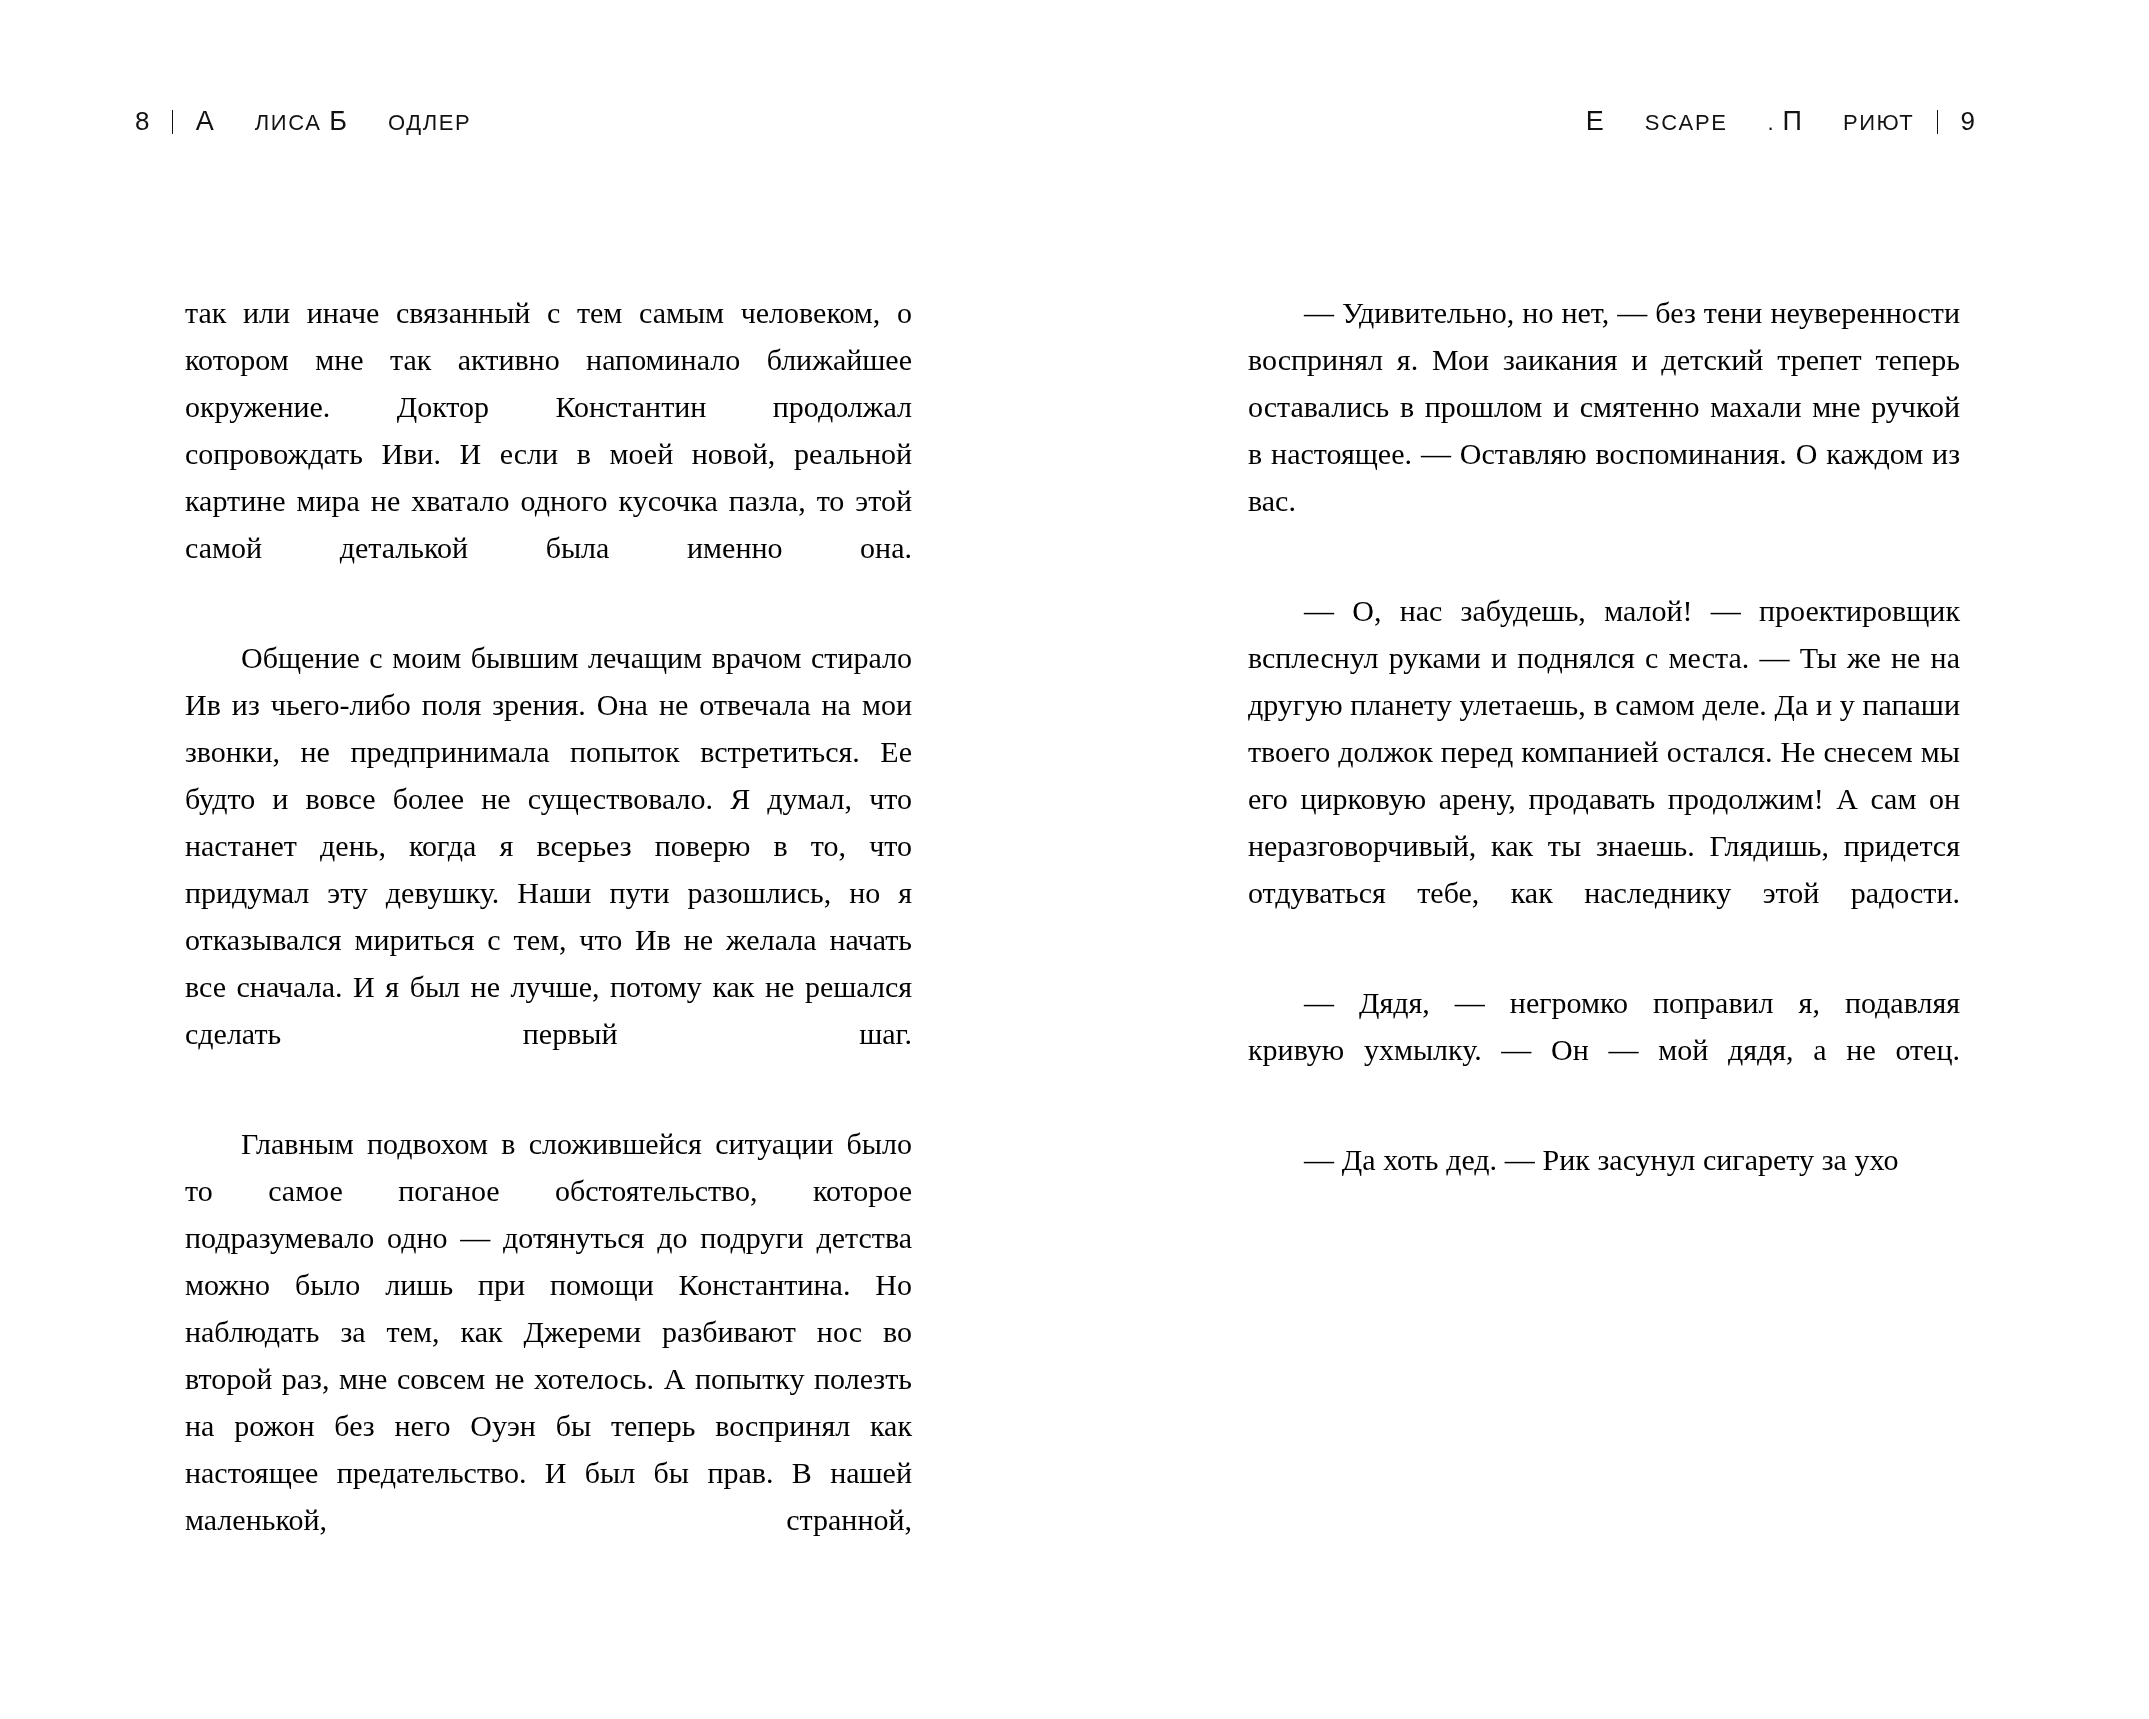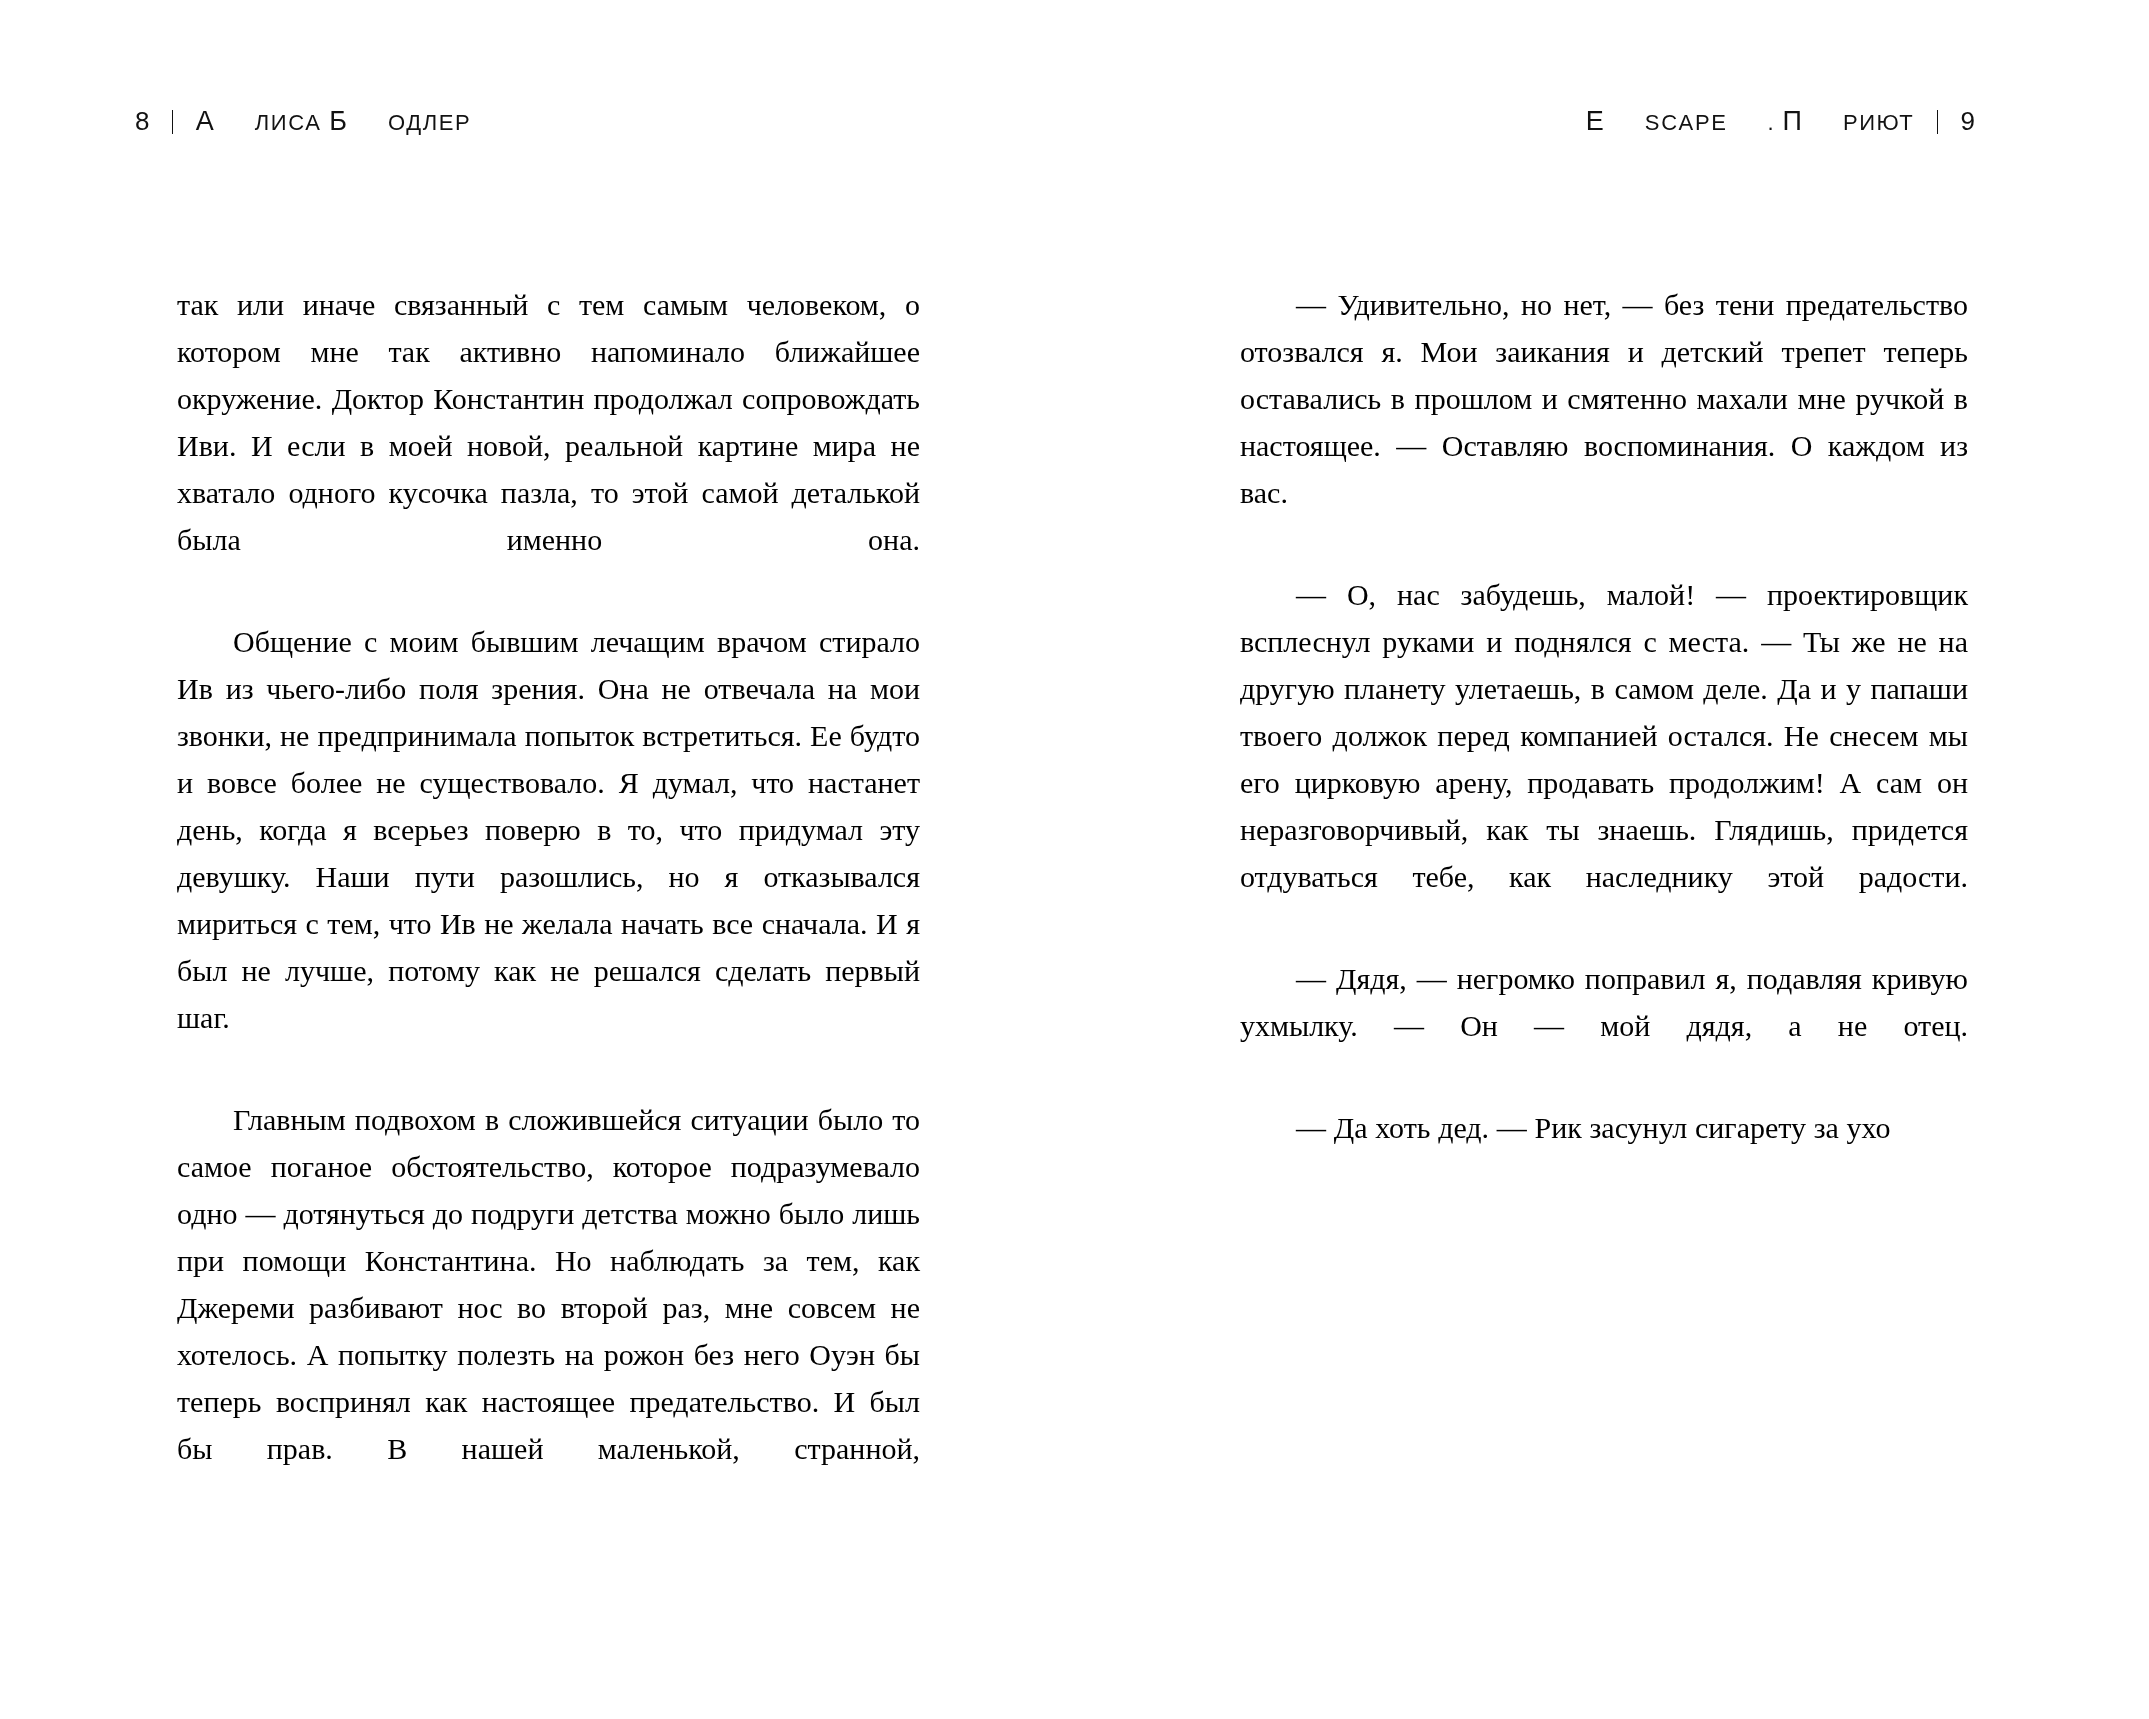--- a/index.html
+++ b/index.html
@@ -70,21 +70,21 @@
     line-height: 47px;
     text-align: justify;
     text-justify: inter-word;
     hyphens: manual;
     word-spacing: 0.2px;
   }
   .page-col.left  { left: 169px;  width: 759px; }
   .page-col.right { left: 1232px; width: 744px; }
 
   .page-col p {
-    margin: 8px;
+    margin: 16px;
     text-indent: 0;
   }
   .page-col p.indent {
     text-indent: 56px;
   }
   
   .page-col p::after {
     content: "";
     display: inline-block;
     width: 100%;
@@ -108,20 +108,20 @@
     <span class="folio">9</span>
   </div>
 
   <div class="page-col left">
     <p>так или иначе связанный с тем самым человеком, о котором мне так активно напоминало ближайшее окружение. Доктор Константин продолжал сопровождать Иви. И если в моей новой, реальной картине мира не хватало одного кусочка пазла, то этой самой деталькой была именно она.</p>
     <p class="indent">Общение с моим бывшим лечащим врачом стирало Ив из чьего-либо поля зрения. Она не отвечала на мои звонки, не предпринимала попыток встретиться. Ее будто и вовсе более не существовало. Я думал, что настанет день, когда я всерьез поверю в то, что придумал эту девушку. Наши пути разошлись, но я отказывался мириться с тем, что Ив не желала начать все сначала. И я был не лучше, потому как не решался сделать первый шаг.</p>
     <p class="indent">Главным подвохом в сложившейся ситуации было то самое поганое обстоятельство, которое подразумевало одно — дотянуться до подруги детства можно было лишь при помощи Константина. Но наблюдать за тем, как Джереми разбивают нос во второй раз, мне совсем не хотелось. А попытку полезть на рожон без него Оуэн бы теперь воспринял как настоящее предательство. И был бы прав. В нашей маленькой, странной,</p>
   </div>
 
   <div class="page-col right">
-    <p class="indent">— Удивительно, но нет, — без тени предательство отозвался я. Мои заикания и детский трепет теперь оставались в прошлом и смятенно махали мне ручкой в настоящее. — Оставляю воспоминания. О каждом из вас.</p>
+    <p class="indent">— Удивительно, но нет, — без тени неуверенности воспринял я. Мои заикания и детский трепет теперь оставались в прошлом и смятенно махали мне ручкой в настоящее. — Оставляю воспоминания. О каждом из вас.</p>
     <p class="indent">— О, нас забудешь, малой! — проектировщик всплеснул руками и поднялся с места. — Ты же не на другую планету улетаешь, в самом деле. Да и у папаши твоего должок перед компанией остался. Не снесем мы его цирковую арену, продавать продолжим! А сам он неразговорчивый, как ты знаешь. Глядишь, придется отдуваться тебе, как наследнику этой радости.</p>
     <p class="indent">— Дядя, — негромко поправил я, подавляя кривую ухмылку. — Он — мой дядя, а не отец.</p>
     <p class="indent noflush">— Да хоть дед. — Рик засунул сигарету за ухо</p>
   </div>
 
 </div>
 
 
 </body></html>

